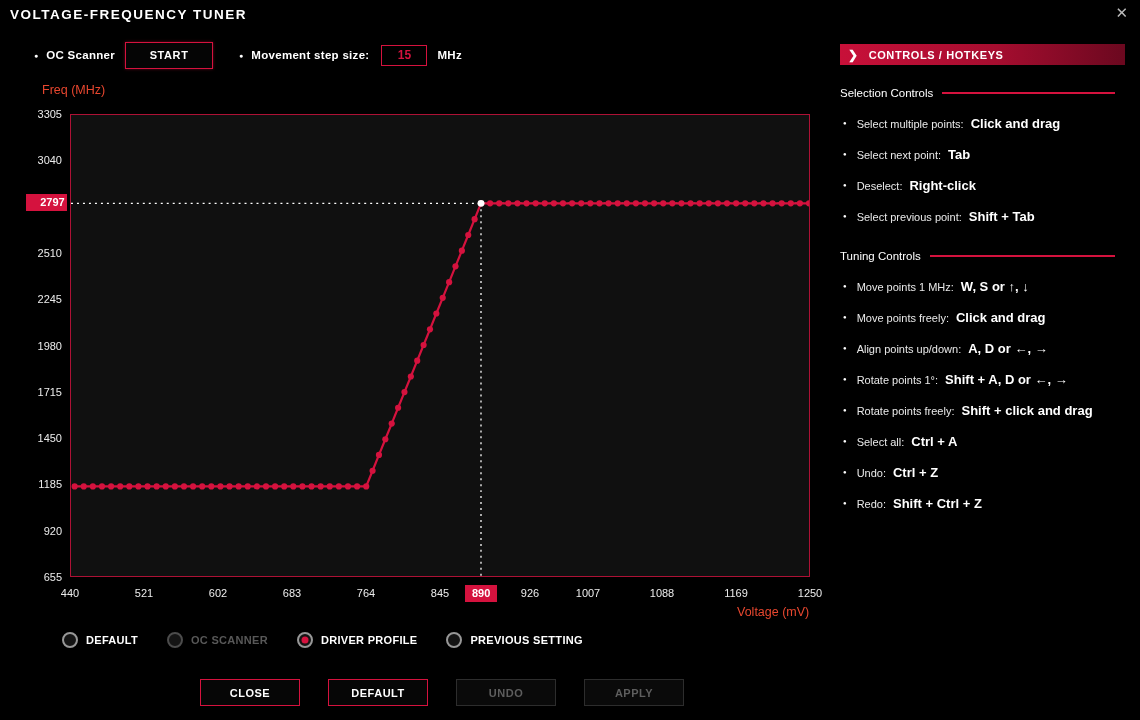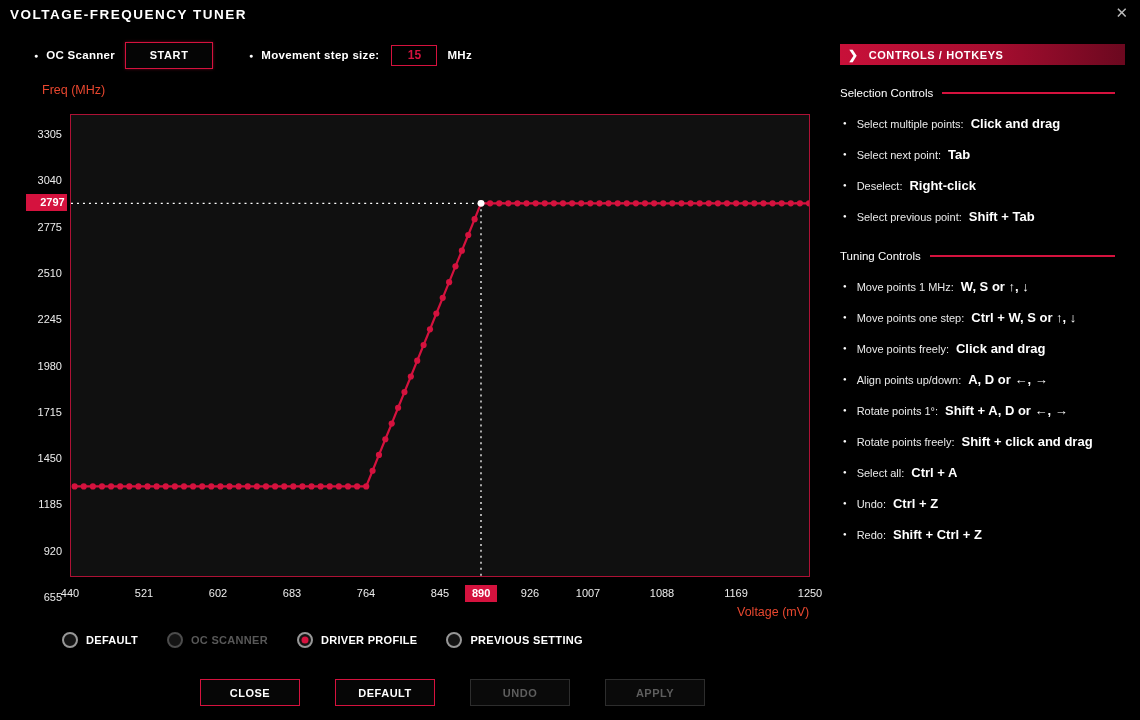--- a/index.html
+++ b/index.html
@@ -25,21 +25,21 @@
     font-size:15px;color:#bbb;cursor:pointer;line-height:18px;
   }
   
   .top-controls{
     position:absolute;left:34px;top:41px;height:28px;
     display:flex;align-items:center;
   }
   .dot{font-size:7px;color:#fff;margin-right:8px;}
   .lbl{font-size:11.5px;color:#fff;font-weight:bold;letter-spacing:.3px;}
   .start-btn{
-    width:88px;height:27px;margin-left:10px;margin-right:36px;
+    width:88px;height:27px;margin-left:10px;margin-right:26px;
     background:#050505;border:1px solid var(--accent);
     color:#fff;font-weight:bold;font-size:11px;letter-spacing:.6px;
     font-family:"Liberation Sans",sans-serif;cursor:pointer;
     box-shadow:0 0 3px rgba(213,18,62,.45);
   }
   .step-input{
     width:46px;height:21px;margin:0 10px 0 12px;
     background:#000;border:1px solid var(--accent);
     color:var(--accent);font-weight:bold;font-size:12px;text-align:center;
     font-family:"Liberation Sans",sans-serif;
@@ -47,21 +47,21 @@
   
   .axis-title{position:absolute;color:var(--axis);font-size:12.5px;}
   .ylab{left:42px;top:83px;}
   .xlab{left:737px;top:605px;}
   #plot{
     position:absolute;left:70px;top:114px;width:740px;height:463px;
     background:#101010;border:1px solid rgba(213,18,62,.8);
   }
   .ytick{
     position:absolute;left:2px;width:60px;text-align:right;
-    font-size:11px;color:#ececec;margin-top:20px;
+    font-size:11px;color:#ececec;
   }
   .xtick{
     position:absolute;top:587px;font-size:11px;color:#ececec;
     transform:translateX(-50%);
   }
   .badge{
     position:absolute;background:var(--accent);color:#fff;
     font-size:11px;font-weight:bold;text-align:center;
     height:17px;line-height:17px;z-index:5;
   }
@@ -78,21 +78,21 @@
     border:2px solid #979797;background:#141414;position:relative;flex:0 0 auto;
   }
   .radio-item.disabled .radio-circle{border-color:#4c4c4c;}
   .radio-dot{
     position:absolute;left:50%;top:50%;transform:translate(-50%,-50%);
     width:7px;height:7px;border-radius:50%;background:var(--accent);
   }
   .radio-label{font-size:11px;font-weight:bold;letter-spacing:.3px;color:#fff;}
   .radio-item.disabled .radio-label{color:#585858;}
   
-  .footer-row{position:absolute;left:200px;top:679px;display:flex;gap:35px;}
+  .footer-row{position:absolute;left:200px;top:679px;display:flex;gap:28px;}
   .fbtn{
     width:100px;height:27px;font-size:11px;font-weight:bold;letter-spacing:.5px;
     background:#060606;border:1px solid var(--accent);color:#fff;
     font-family:"Liberation Sans",sans-serif;cursor:pointer;
   }
   .fbtn.disabled{border-color:#2d2d2d;color:#5e5e5e;background:#0a0a0a;cursor:default;}
   
   .panel{position:absolute;left:840px;top:44px;width:285px;}
   .panel-header{
     height:21px;display:flex;align-items:center;
@@ -308,25 +308,20 @@
         <span class="section-title">Tuning Controls</span>
         <div class="section-line"></div>
       </div>
       <div class="hk-item">
         <span class="hk-bullet">●</span>
         <span class="hk-label">Move points 1 MHz:</span>
         <span class="hk-value">W, S or ↑, ↓</span>
       </div>
       <div class="hk-item">
         <span class="hk-bullet">●</span>
-        <span class="hk-label">Move points one step:</span>
-        <span class="hk-value">Ctrl + W, S or ↑, ↓</span>
-      </div>
-      <div class="hk-item">
-        <span class="hk-bullet">●</span>
         <span class="hk-label">Move points freely:</span>
         <span class="hk-value">Click and drag</span>
       </div>
       <div class="hk-item">
         <span class="hk-bullet">●</span>
         <span class="hk-label">Align points up/down:</span>
         <span class="hk-value">A, D or ←, →</span>
       </div>
       <div class="hk-item">
         <span class="hk-bullet">●</span>

